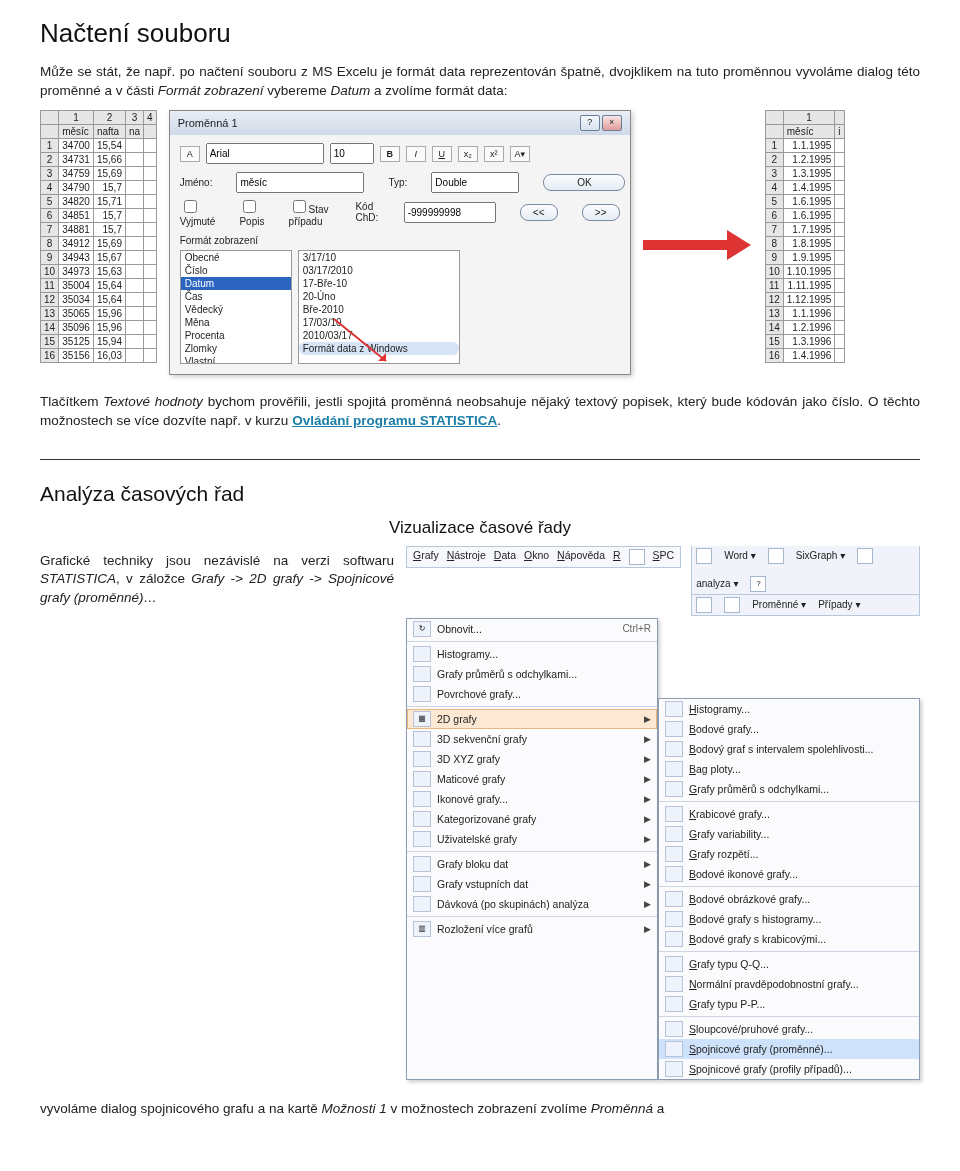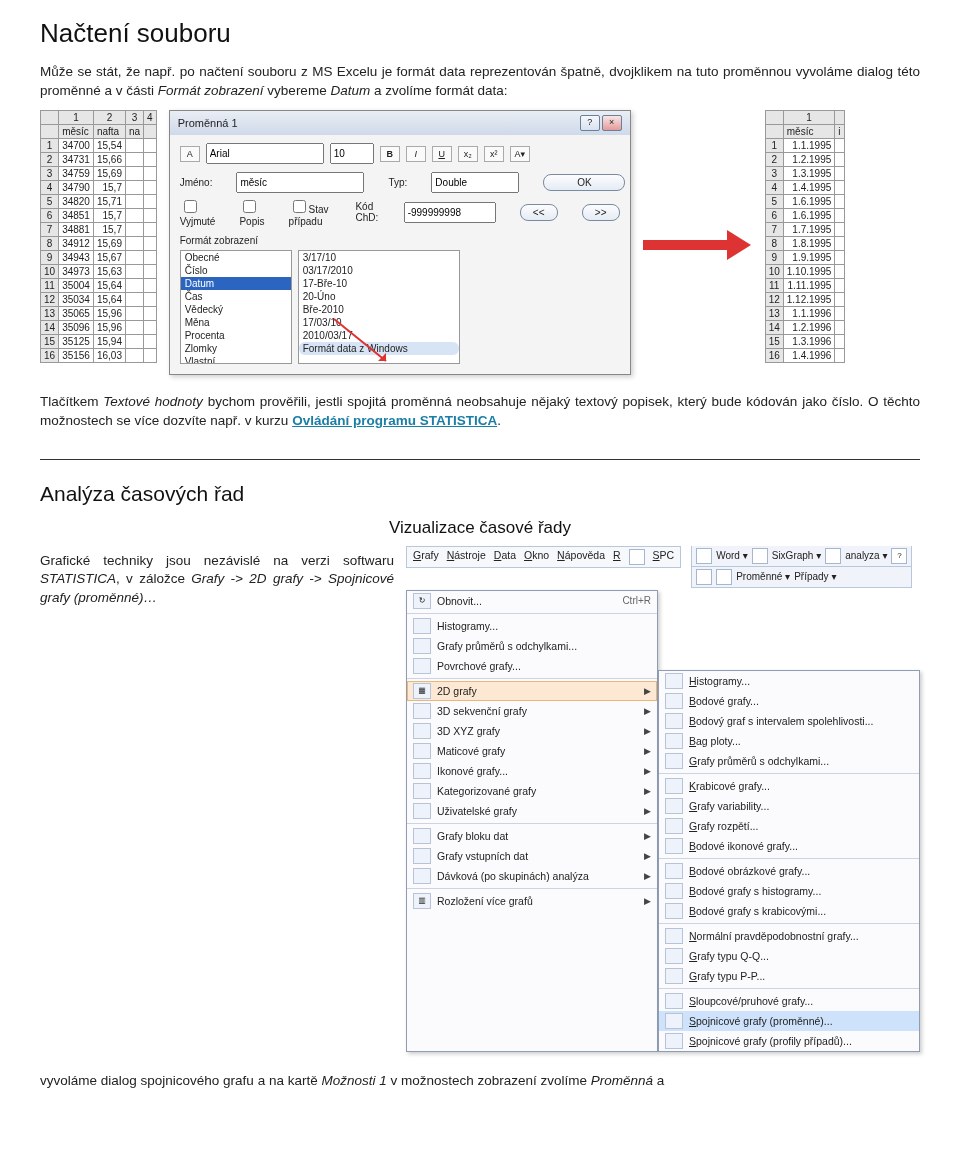--- a/index.html
+++ b/index.html
@@ -102,21 +102,21 @@
     font-size: 10.5px;
     border:1px solid #b9c7da;
     background:#f6f8fc;
     display:flex; gap:8px; padding:2px 6px;
   }
   .menubar span.u { text-decoration:underline; }
   .toolbar2 {
     font-size:10px;
     border:1px solid #b9c7da; border-top:none;
     background:#f0f3f9;
-    display:flex; gap:4px; padding:2px 4px; align-items:center;
+    display:flex; gap:12px; padding:2px 4px; align-items:center;
     flex-wrap:wrap;
   }
   .mini-icon { width:14px; height:14px; border:1px solid #a6b6ce; background:#fff; display:inline-flex; align-items:center; justify-content:center; font-size:8px; }
   .dropdown-menu {
     font-family: Tahoma, Arial, sans-serif;
     font-size: 10.5px;
     border:1px solid #8e9db3;
     background:#fbfbfd;
     box-shadow:2px 2px 4px rgba(0,0,0,.2);
     width:250px;
@@ -650,25 +650,25 @@
             <span class="ic"></span>
             <span class="lbl"><span style="text-decoration:underline">B</span>odové grafy s histogramy...</span>
           </div>
           <div class="mi">
             <span class="ic"></span>
             <span class="lbl"><span style="text-decoration:underline">B</span>odové grafy s krabicovými...</span>
           </div>
           <hr>
           <div class="mi">
             <span class="ic"></span>
+            <span class="lbl"><span style="text-decoration:underline">G</span>rafy typu Q-Q...</span>
+          </div>
+          <div class="mi">
+            <span class="ic"></span>
             <span class="lbl"><span style="text-decoration:underline">N</span>ormální pravděpodobnostní grafy...</span>
-          </div>
-          <div class="mi">
-            <span class="ic"></span>
-            <span class="lbl"><span style="text-decoration:underline">G</span>rafy typu Q-Q...</span>
           </div>
           <div class="mi">
             <span class="ic"></span>
             <span class="lbl"><span style="text-decoration:underline">G</span>rafy typu P-P...</span>
           </div>
           <hr>
           <div class="mi">
             <span class="ic"></span>
             <span class="lbl"><span style="text-decoration:underline">S</span>loupcové/pruhové grafy...</span>
           </div>

